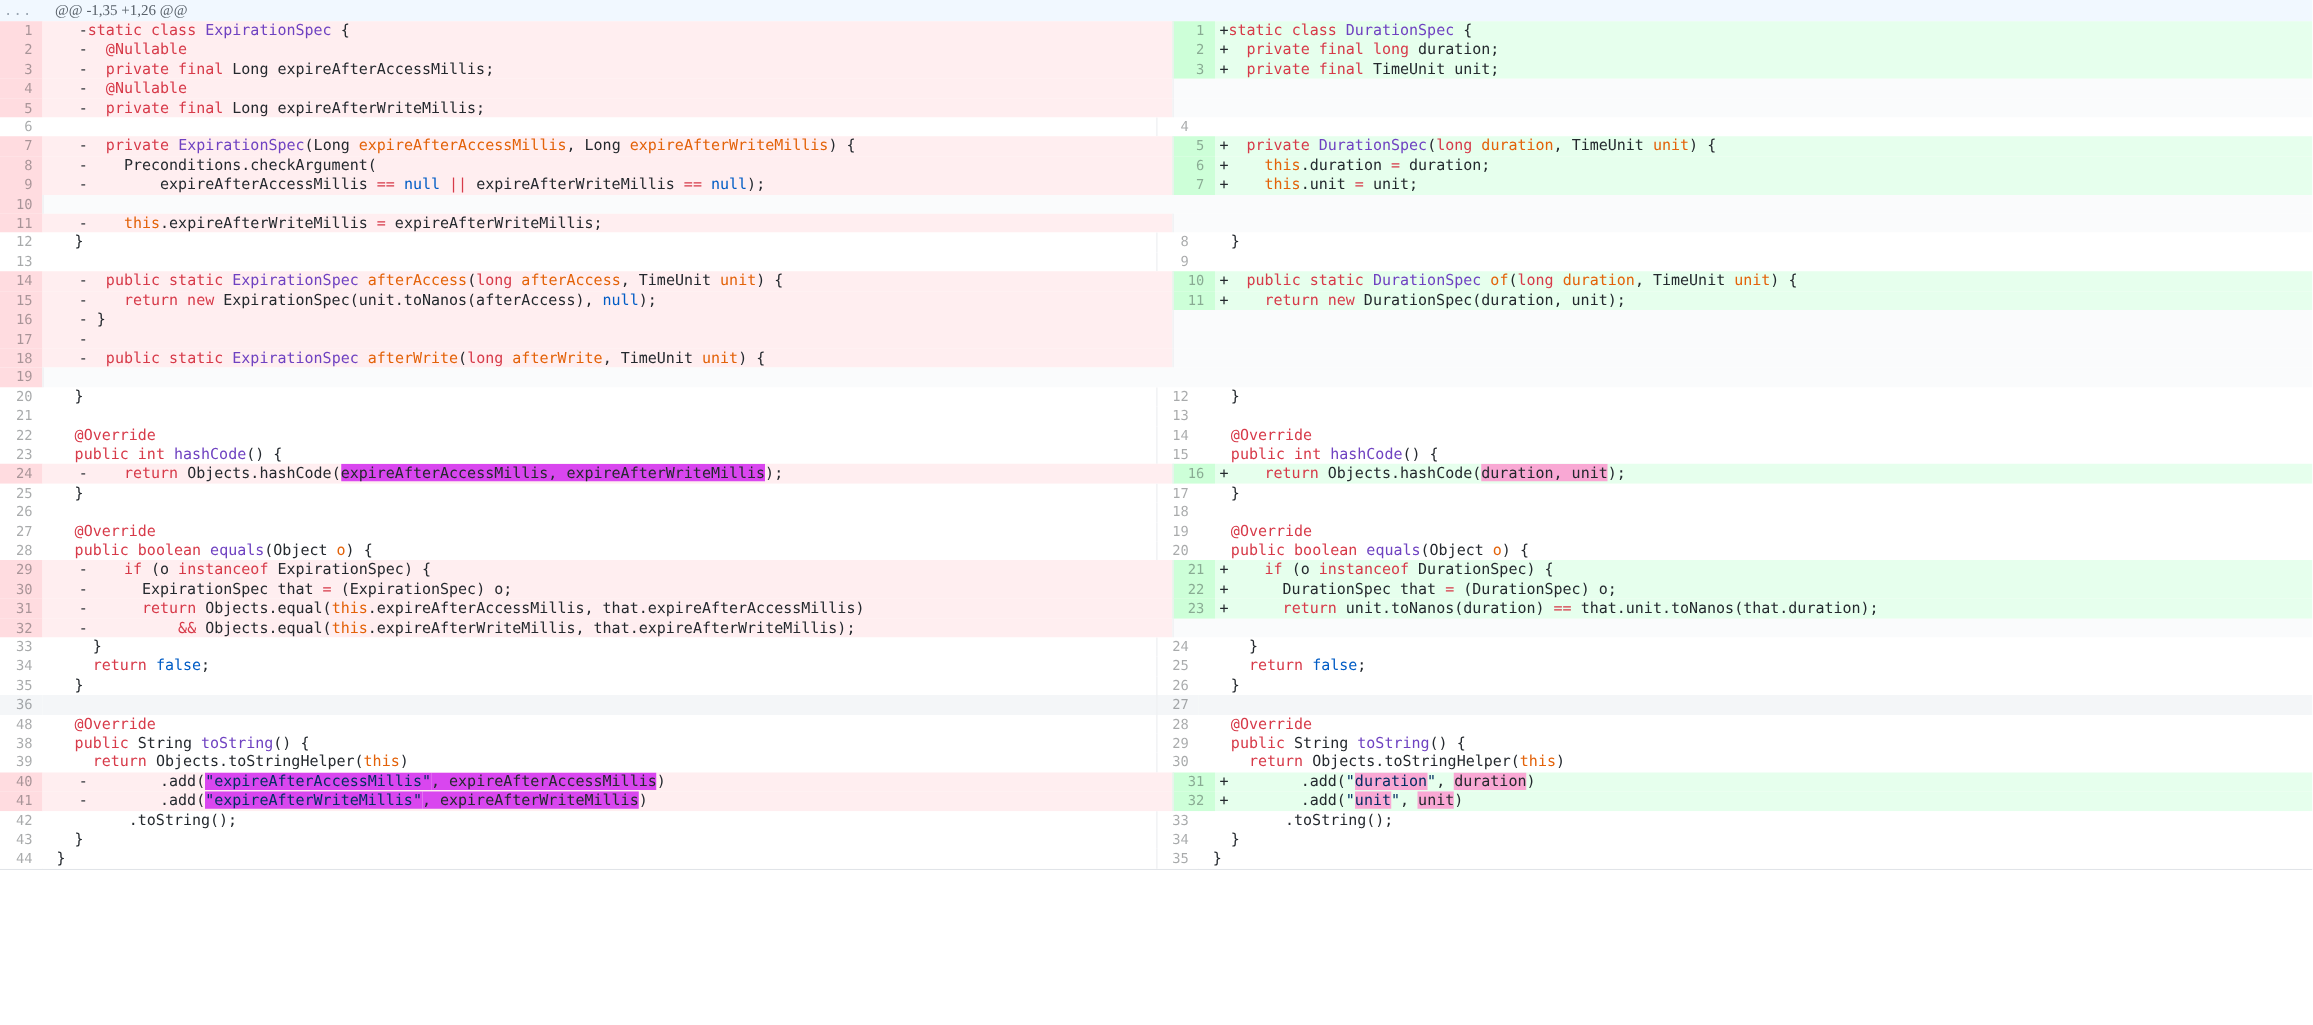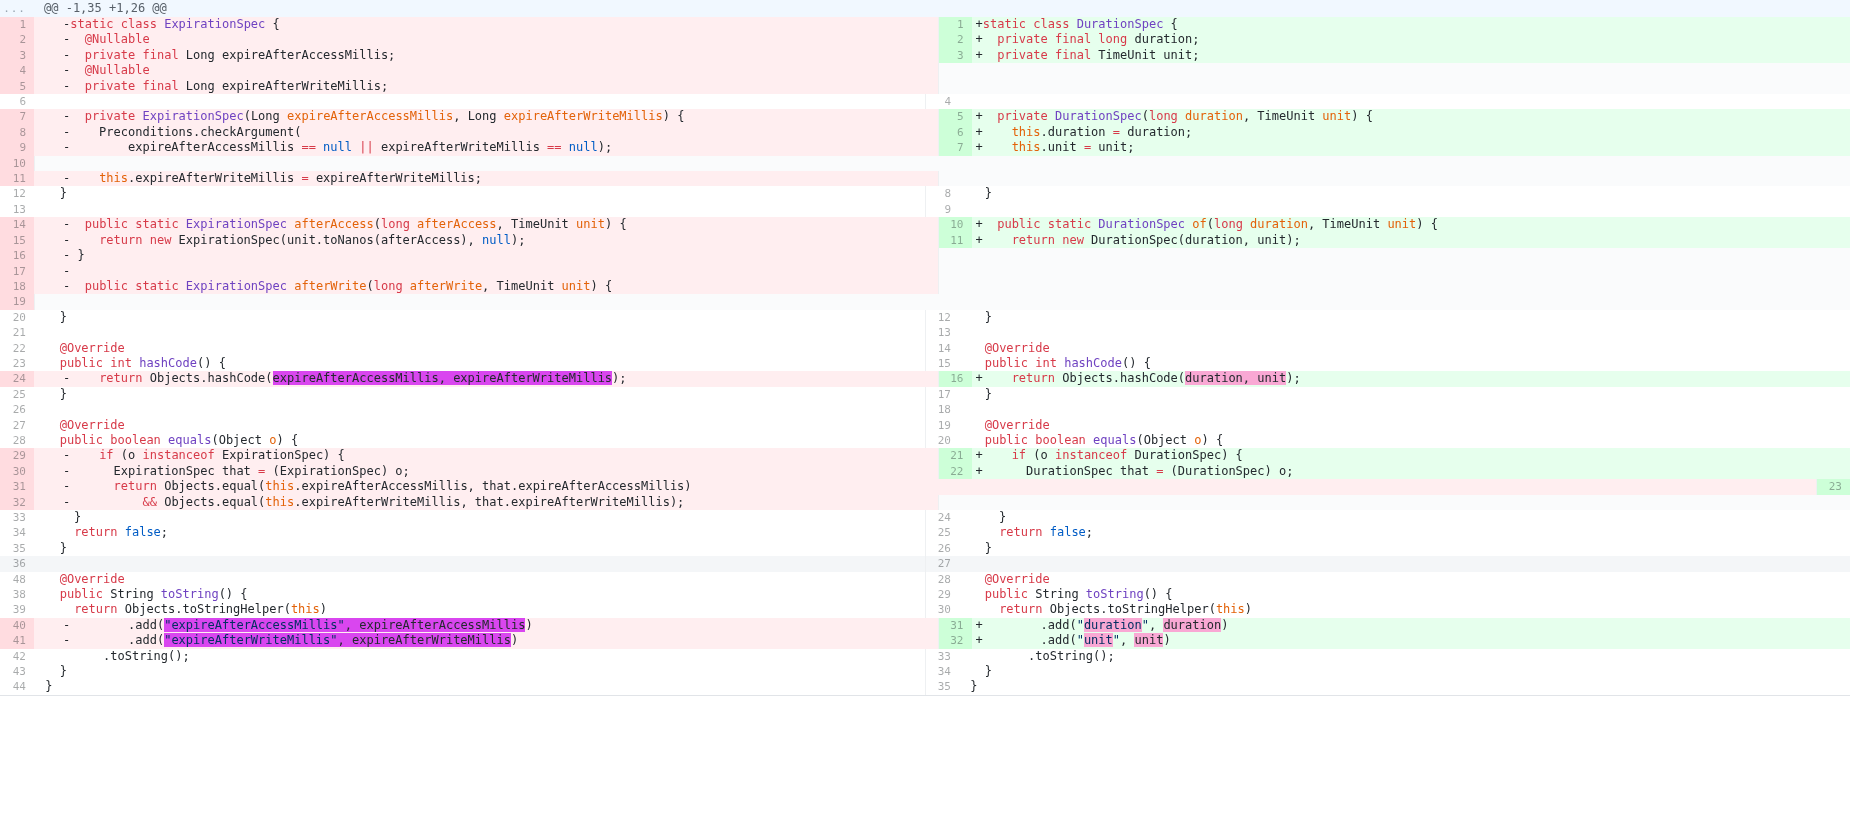--- a/index.html
+++ b/index.html
@@ -28,21 +28,21 @@
   
   .k{color:#d73a49;}
   .t{color:#6f42c1;}
   .o{color:#e36209;}
   .b{color:#005cc5;}
   .s{color:#032f62;}
   .d{color:#24292e;}
   
   .hgut{background:#f1f8ff;color:#9aa7b3;font-size:11px;letter-spacing:1px;cursor:pointer;}
   .hcode{flex:1 1 0;padding-left:10px;color:#586069;background:#f1f8ff;
-         white-space:pre;overflow:hidden;}
+         white-space:pre;overflow:hidden;font-family:Liberation Serif, serif;}
 </style>
 </head>
 <body>
 
 <div class="diff">
   <div class="row hunk">
     <div class="gut hgut">...</div>
     <div class="hcode">@@ -1,35 +1,26 @@</div>
   </div>
 <div class="row">
@@ -220,20 +220,21 @@
     <div class="row">
       <div class="gut del">30</div>
       <div class="code del"><span class="d">-      ExpirationSpec that </span><span class="k">=</span><span class="d"> (ExpirationSpec) o;</span></div>
       <div class="gut add gr">22</div>
       <div class="code add"><span class="d">+      DurationSpec that </span><span class="k">=</span><span class="d"> (DurationSpec) o;</span></div>
     </div>
     <div class="row">
       <div class="gut del">31</div>
       <div class="code del"><span class="d">-      </span><span class="k">return</span><span class="d"> Objects.equal(</span><span class="o">this</span><span class="d">.expireAfterAccessMillis, that.expireAfterAccessMillis)</span></div>
       <div class="gut add gr">23</div>
+      <div class="code add"><span class="d">+      </span><span class="k">return</span><span class="d"> unit.toNanos(duration) </span><span class="k">==</span><span class="d"> that.unit.toNanos(that.duration);</span></div>
     </div>
     <div class="row">
       <div class="gut del">32</div>
       <div class="code del"><span class="d">-          </span><span class="k">&amp;&amp;</span><span class="d"> Objects.equal(</span><span class="o">this</span><span class="d">.expireAfterWriteMillis, that.expireAfterWriteMillis);</span></div>
       <div class="gut empty gr"></div>
       <div class="code empty"></div>
     </div>
     <div class="row">
       <div class="gut ctx">33</div>
       <div class="code ctx"><span class="d">     }</span></div>

